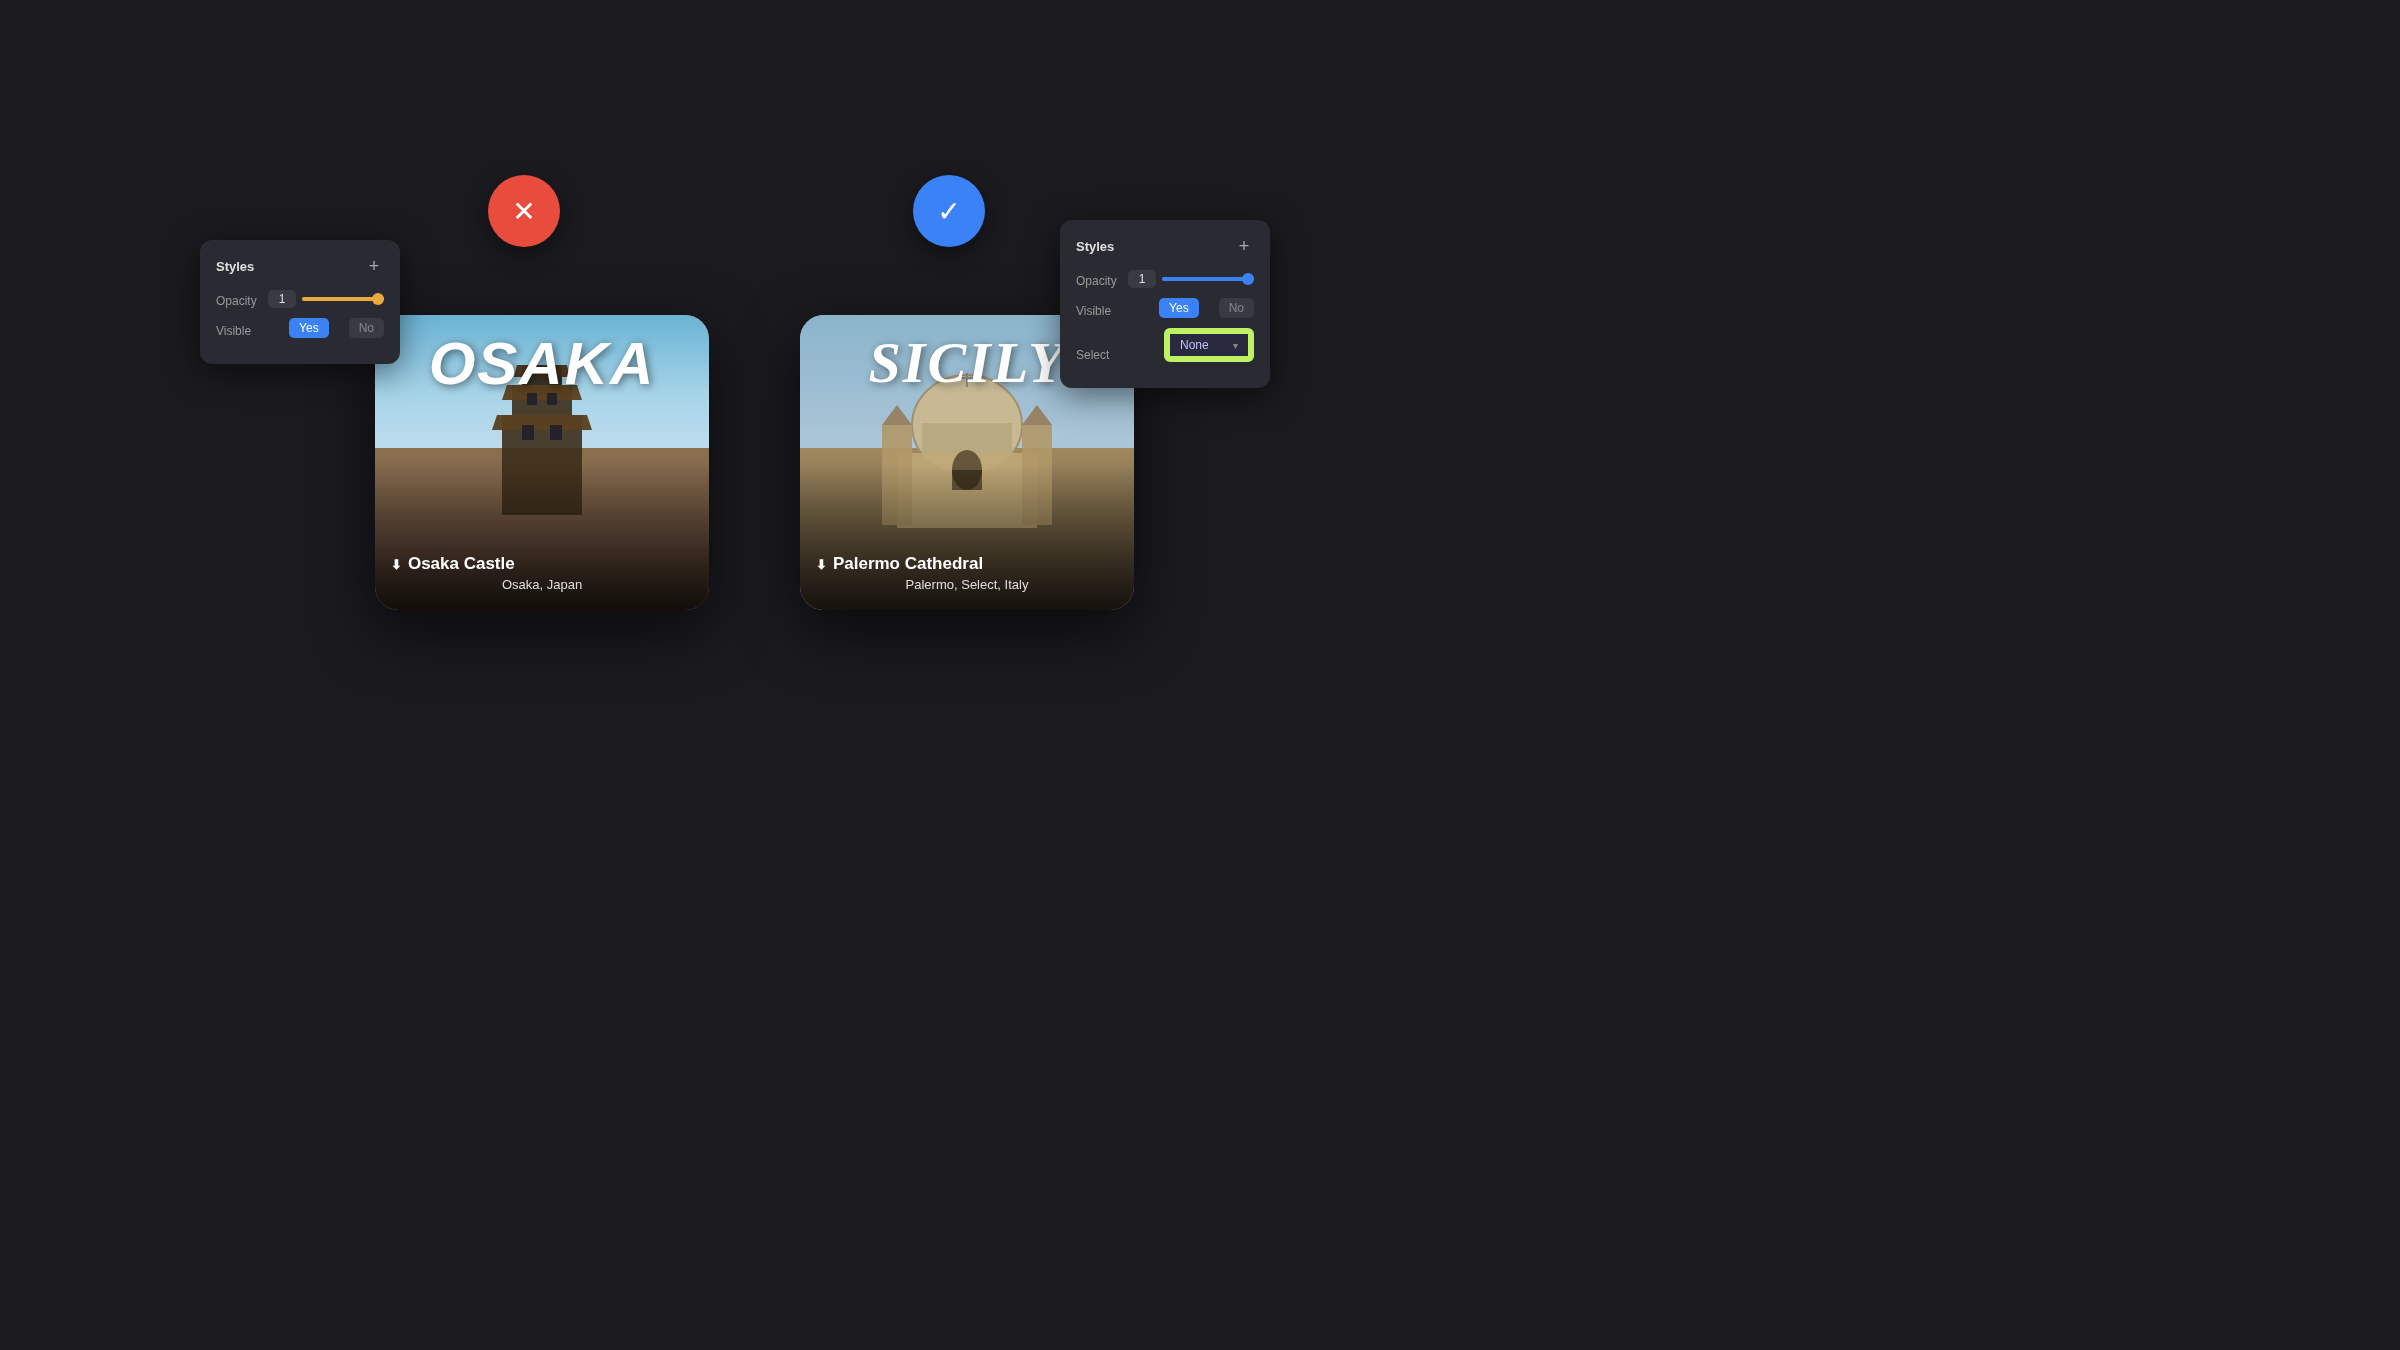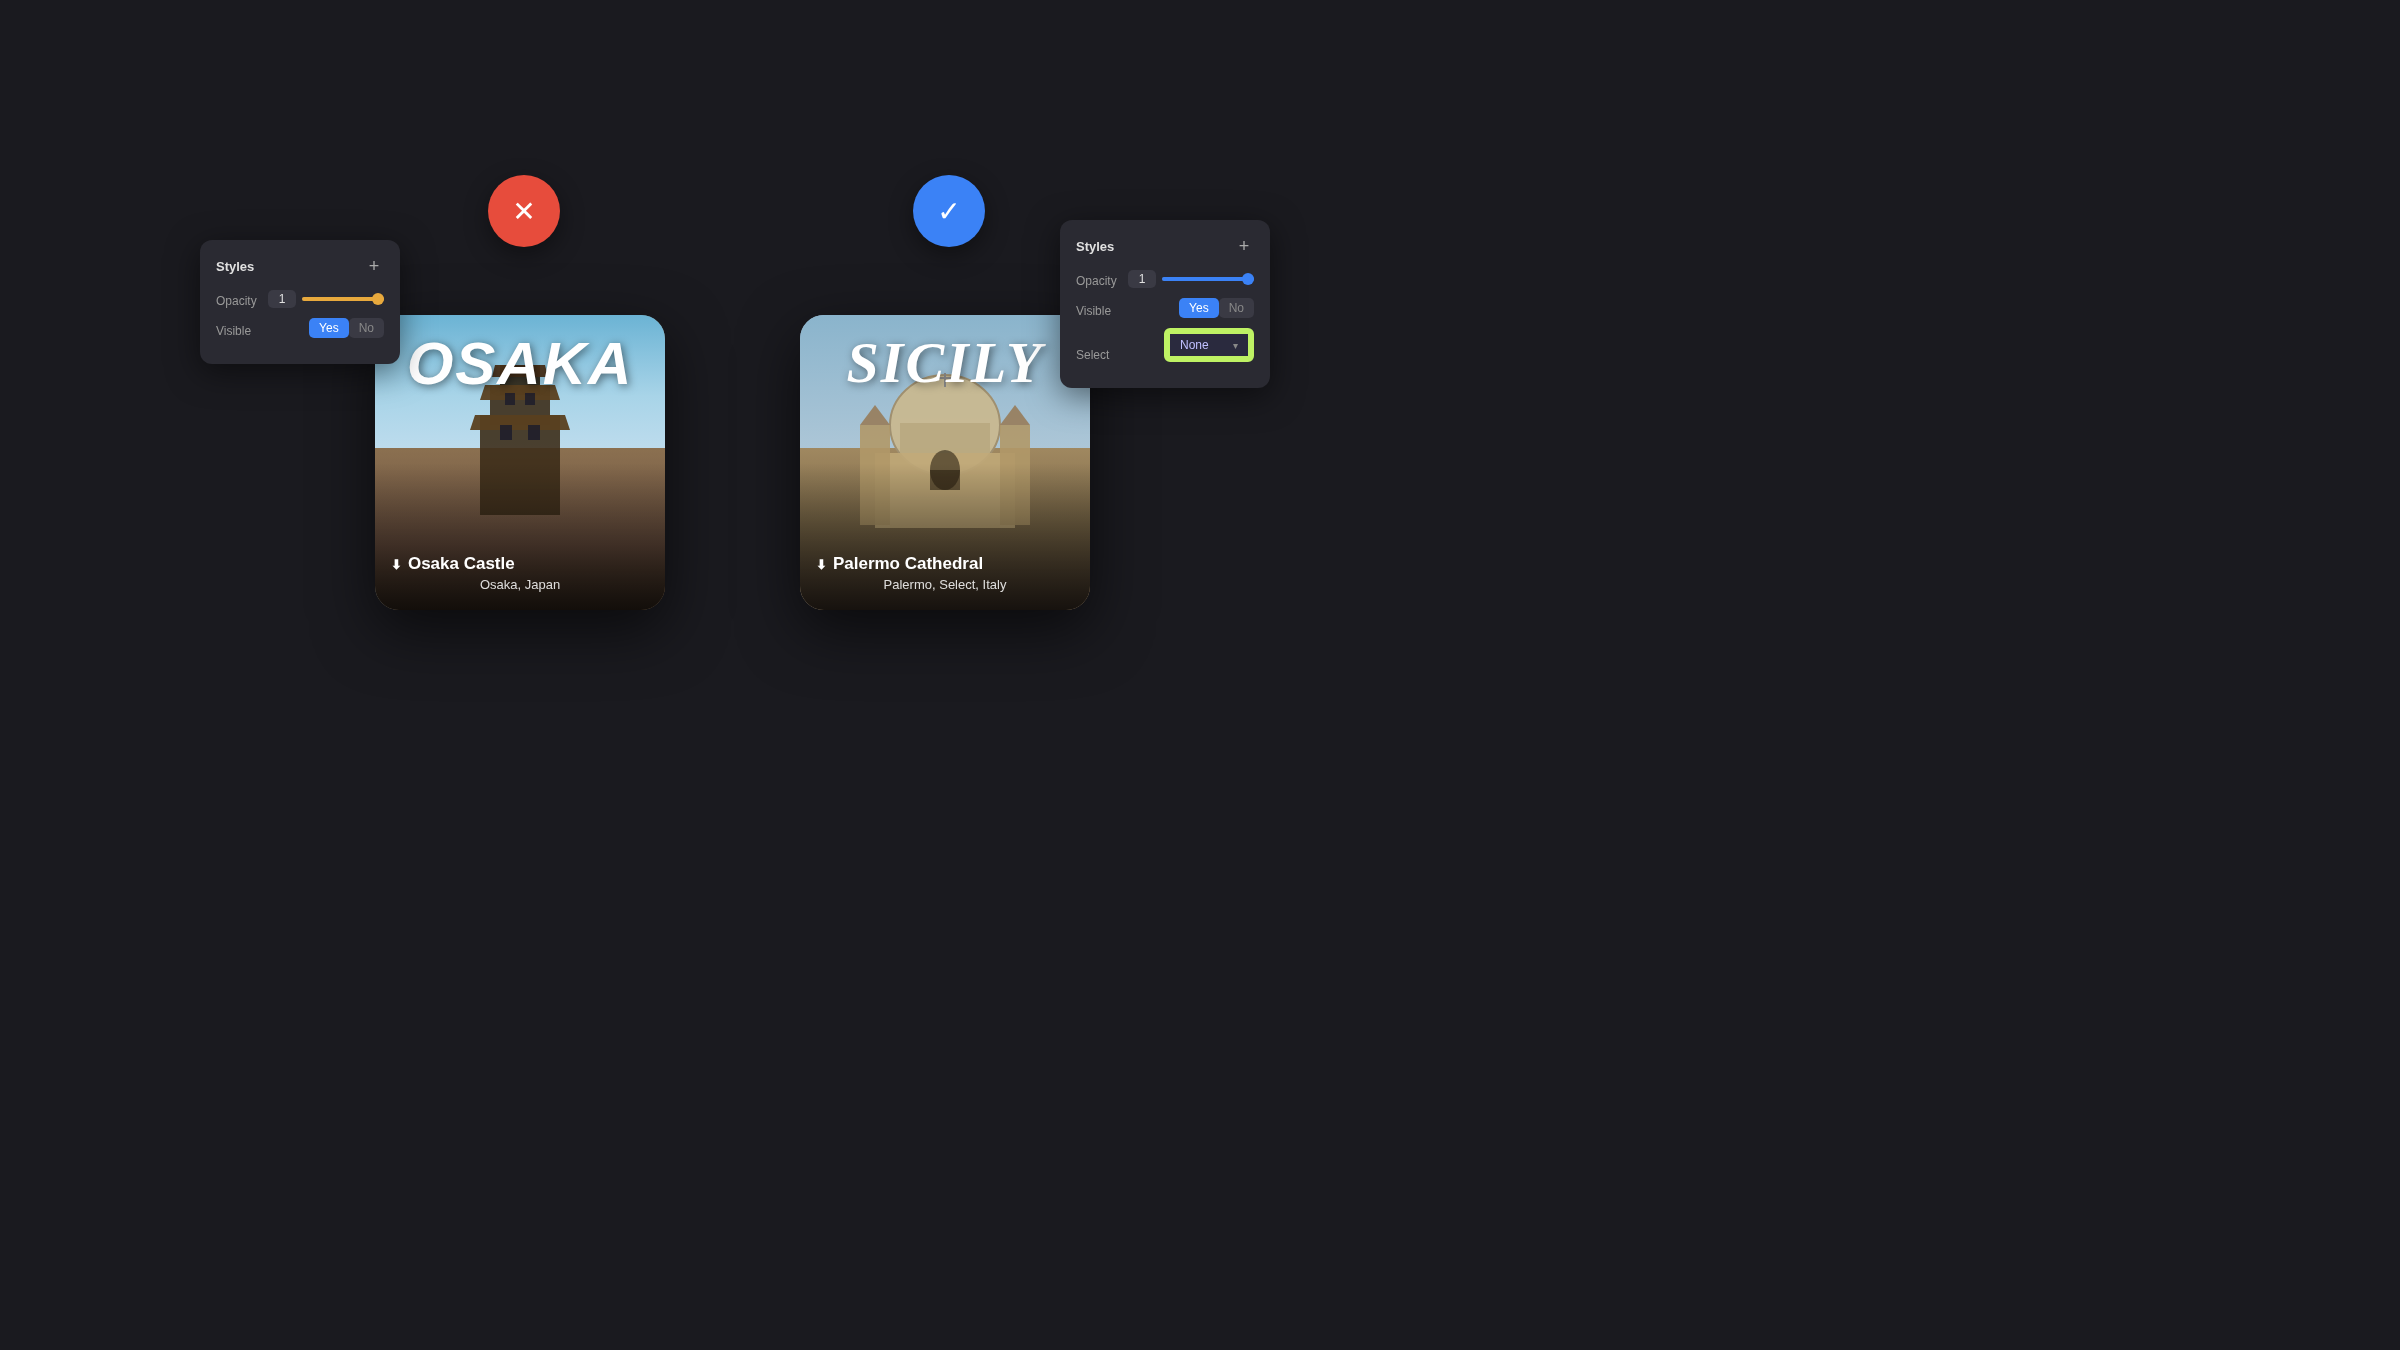--- a/index.html
+++ b/index.html
@@ -17,21 +17,21 @@
 
     .canvas {
       position: relative;
       width: 2400px;
       height: 1350px;
     }
 
     
     .card {
       position: absolute;
-      width: 290px;
+      width: 334px;
       height: 295px;
       border-radius: 24px;
       overflow: hidden;
       box-shadow: 0 20px 60px rgba(0,0,0,0.6);
     }
 
     .card-osaka {
       left: 375px;
       top: 315px;
     }
@@ -253,21 +253,21 @@
       background: #e8a93d;
     }
 
     .slider-thumb-sicily {
       background: #3b82f6;
     }
 
     
     .toggle-group {
       display: flex;
-      gap: 0;
+      gap: 20px;
     }
 
     .toggle-btn {
       font-size: 12px;
       padding: 3px 10px;
       border-radius: 5px;
       border: none;
       cursor: pointer;
       font-weight: 500;
     }

